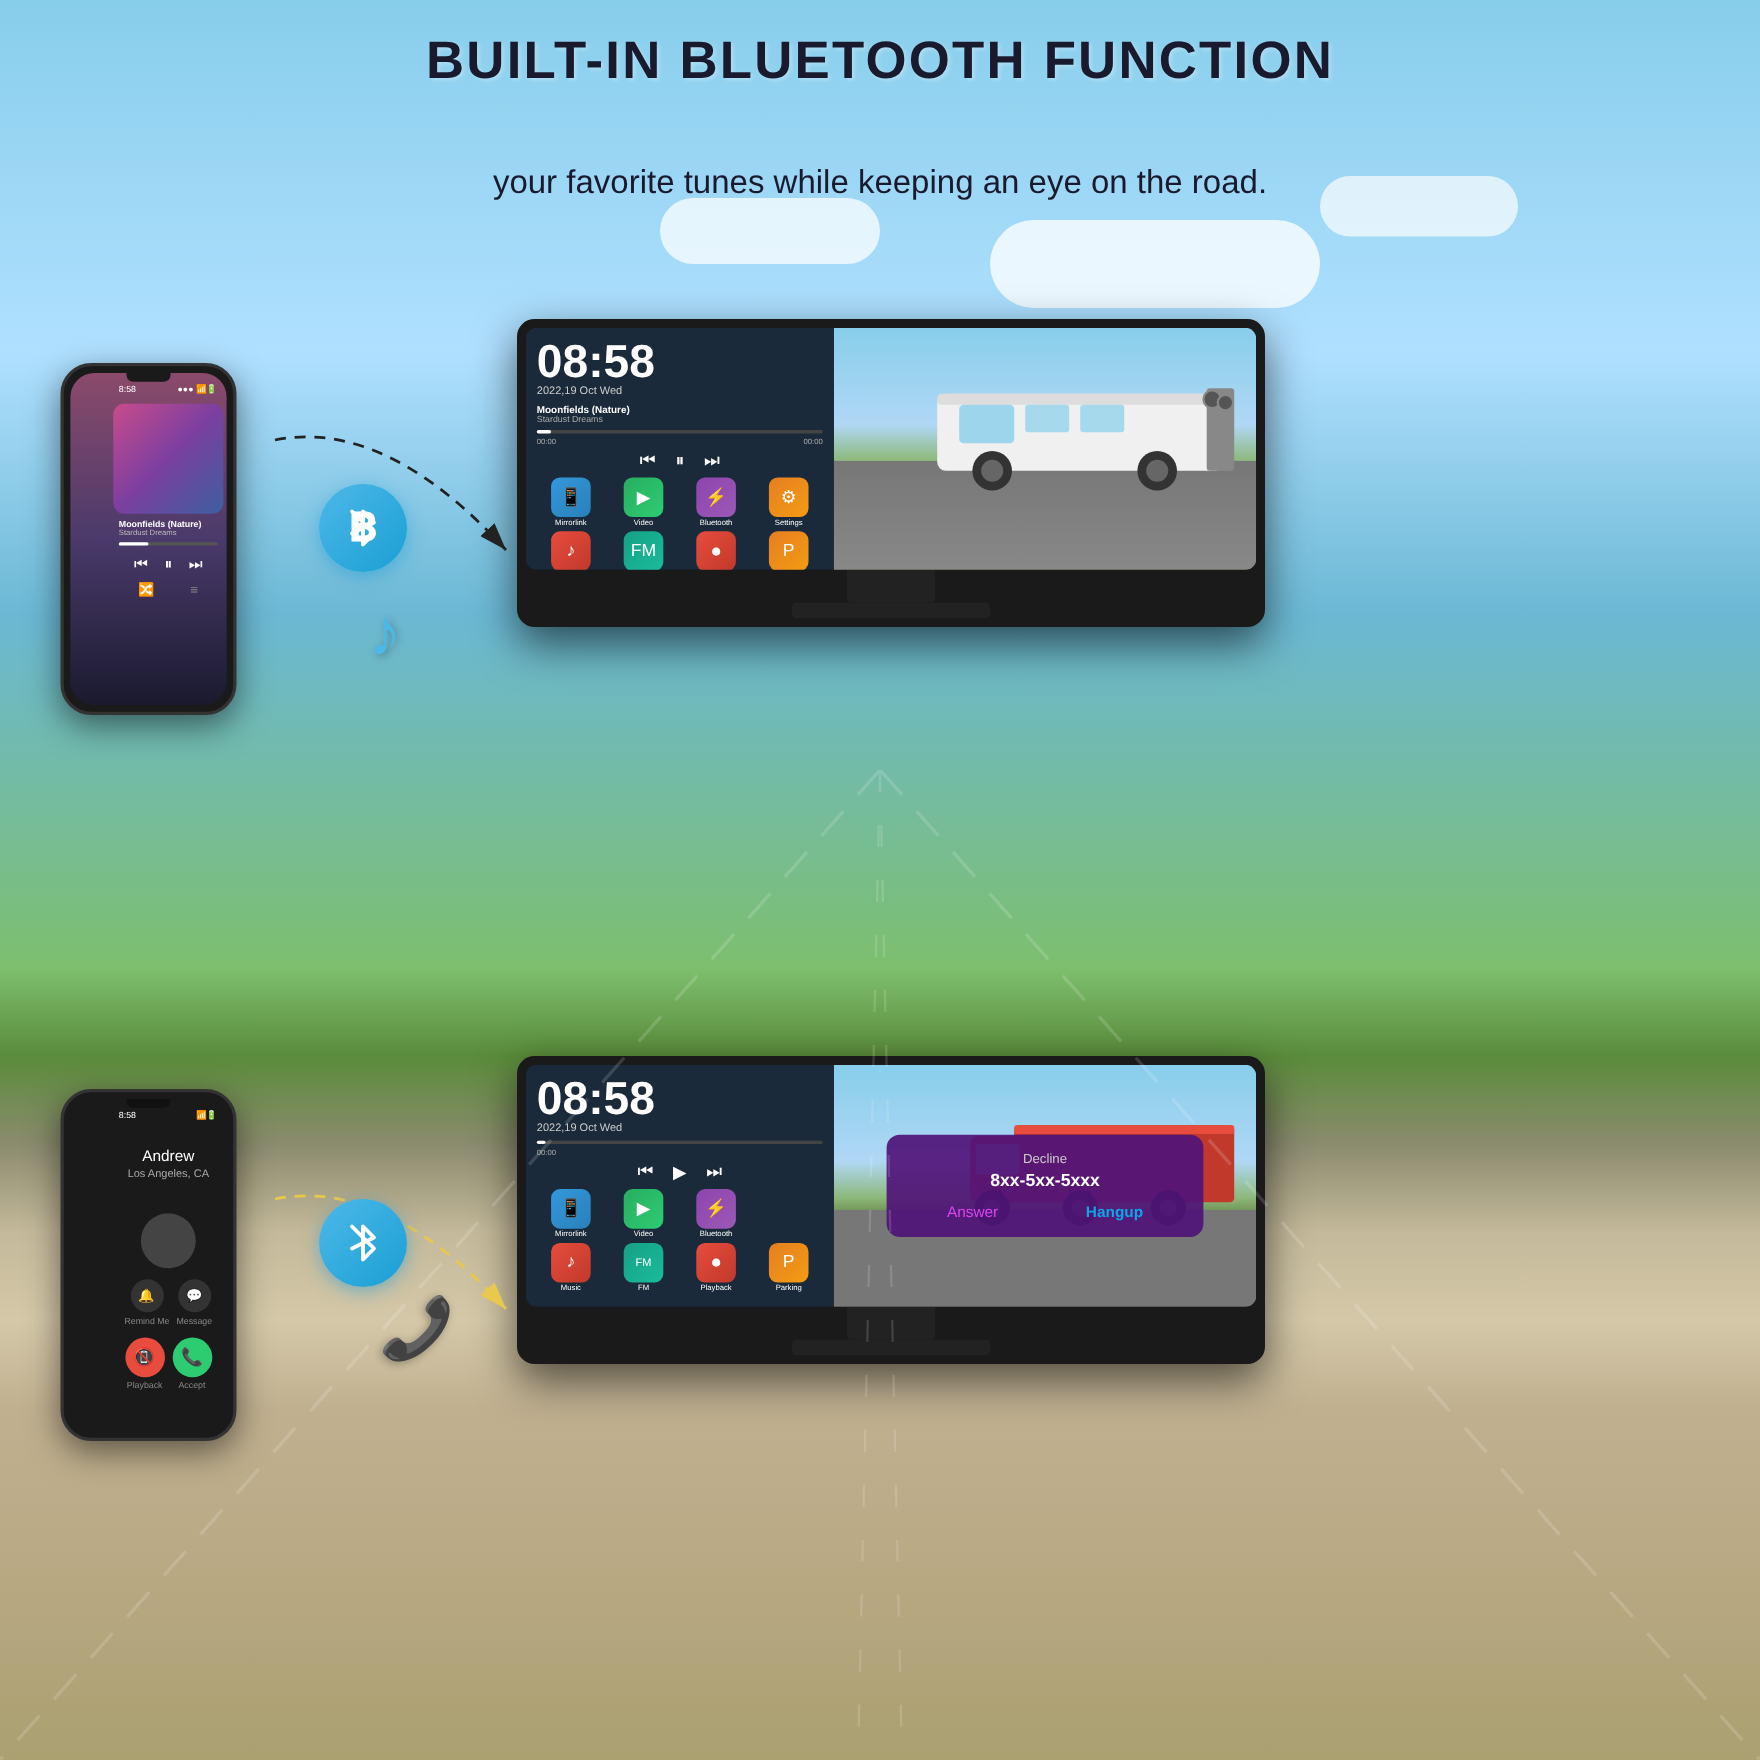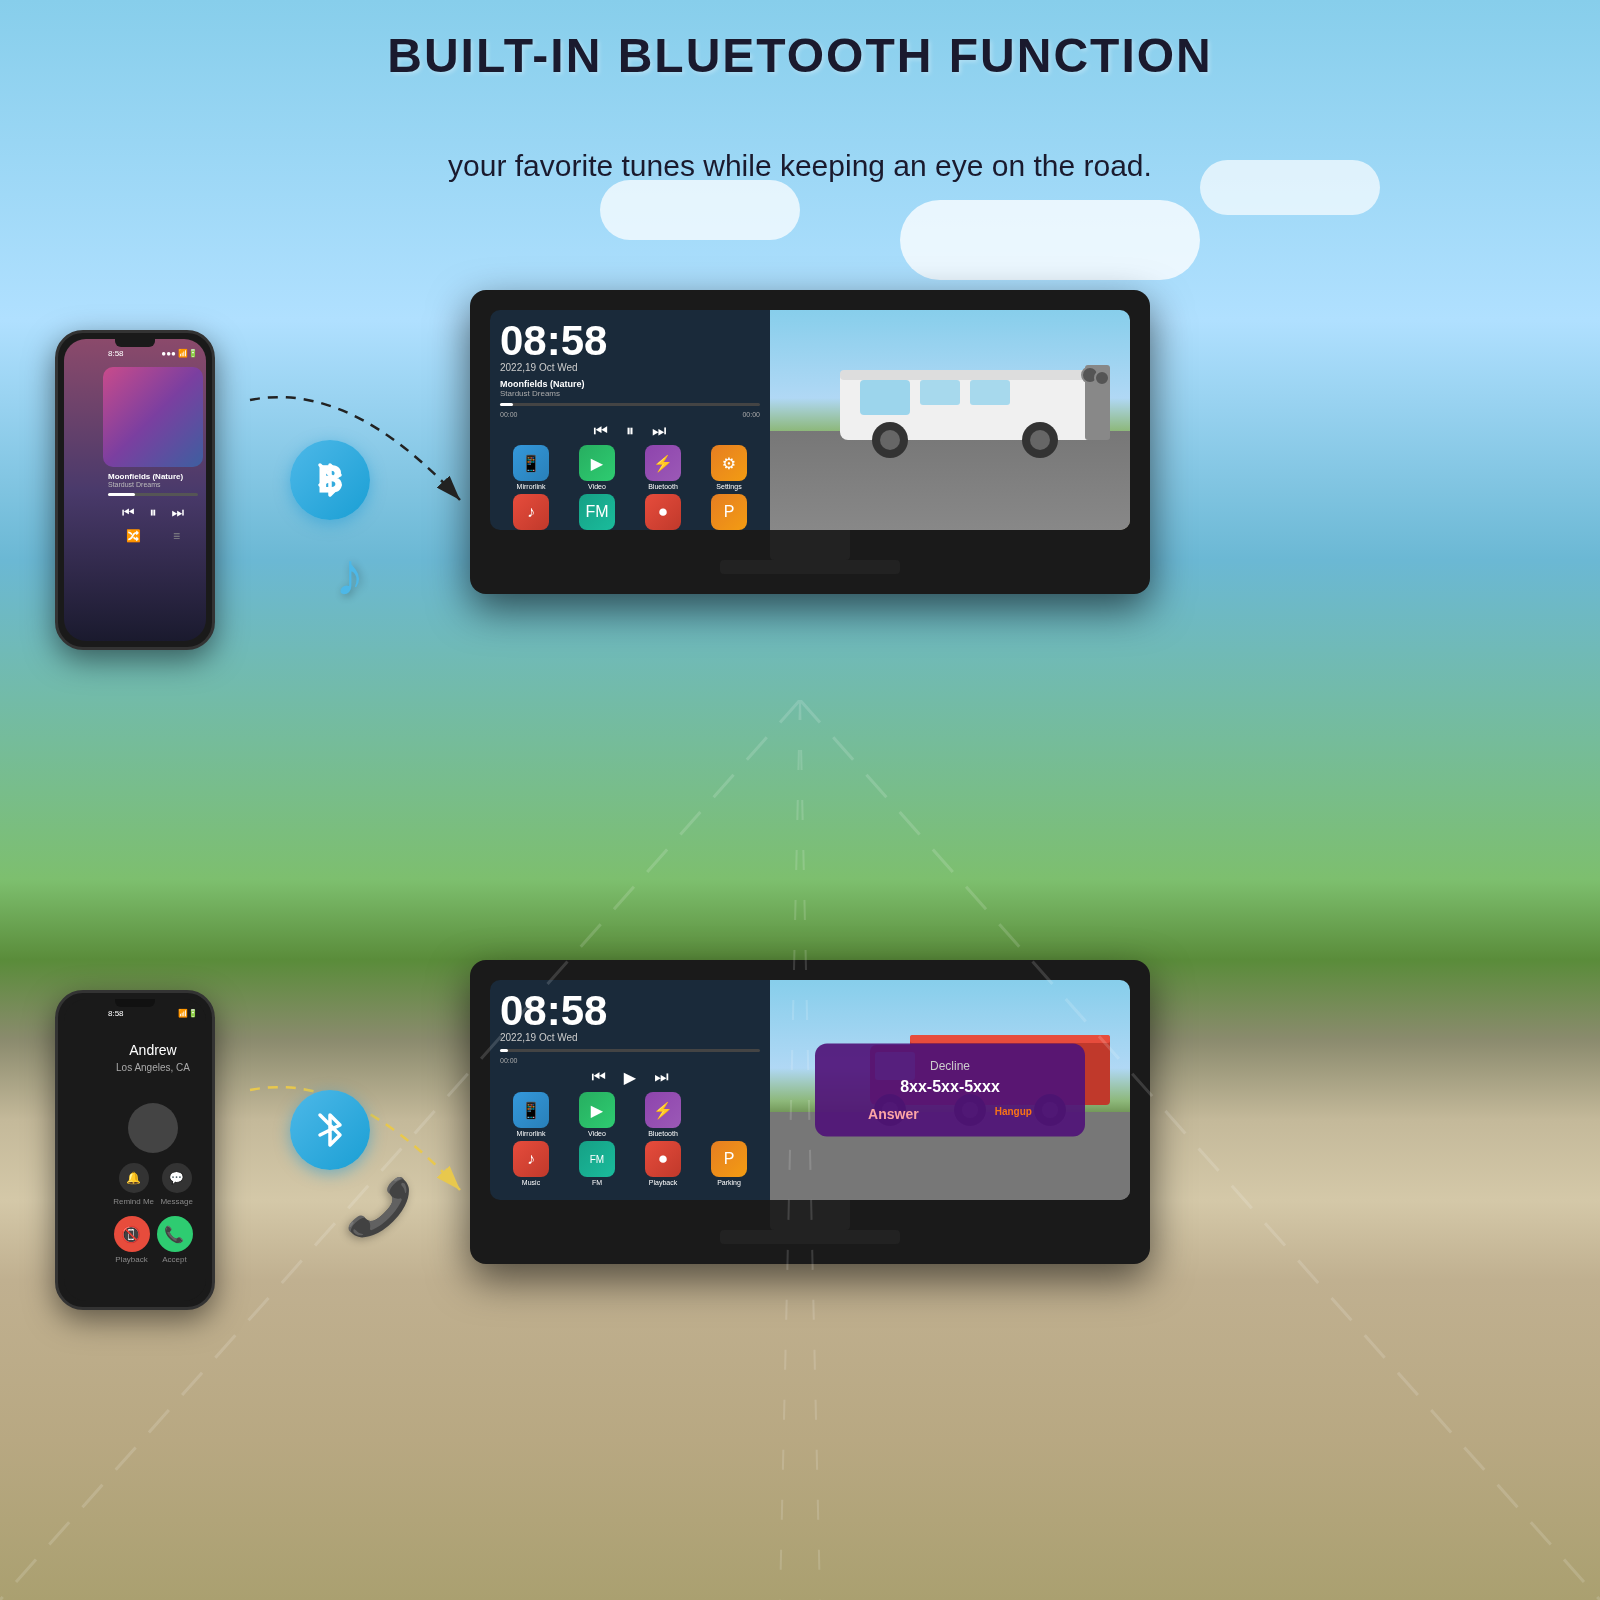--- a/index.html
+++ b/index.html
@@ -237,21 +237,21 @@
       font-size: 55px;
       color: #4db8e8;
       z-index: 20;
     }
 
     
     .monitor {
       position: absolute;
       background: #1a1a1a;
       border-radius: 16px;
-      padding: 20px;
+      padding: 8px;
       box-shadow: 0 15px 40px rgba(0,0,0,0.6);
     }
 
     .monitor-screen {
       border-radius: 10px;
       overflow: hidden;
       display: flex;
     }
 
     .monitor-stand {
@@ -418,28 +418,28 @@
       font-weight: bold;
       margin-bottom: 10px;
     }
 
     .call-btns {
       display: flex;
       justify-content: space-around;
     }
 
     .answer-btn {
-      color: #fca5a5;
+      color: #d946ef;
       font-size: 14px;
-      font-weight: bold;
+      font-weight: normal;
     }
 
     .hangup-btn {
-      color: #f97316;
-      font-size: 10px;
+      color: #0ea5e9;
+      font-size: 14px;
       font-weight: bold;
     }
 
     
     svg.arrow-svg {
       position: absolute;
       z-index: 15;
       pointer-events: none;
     }
 

